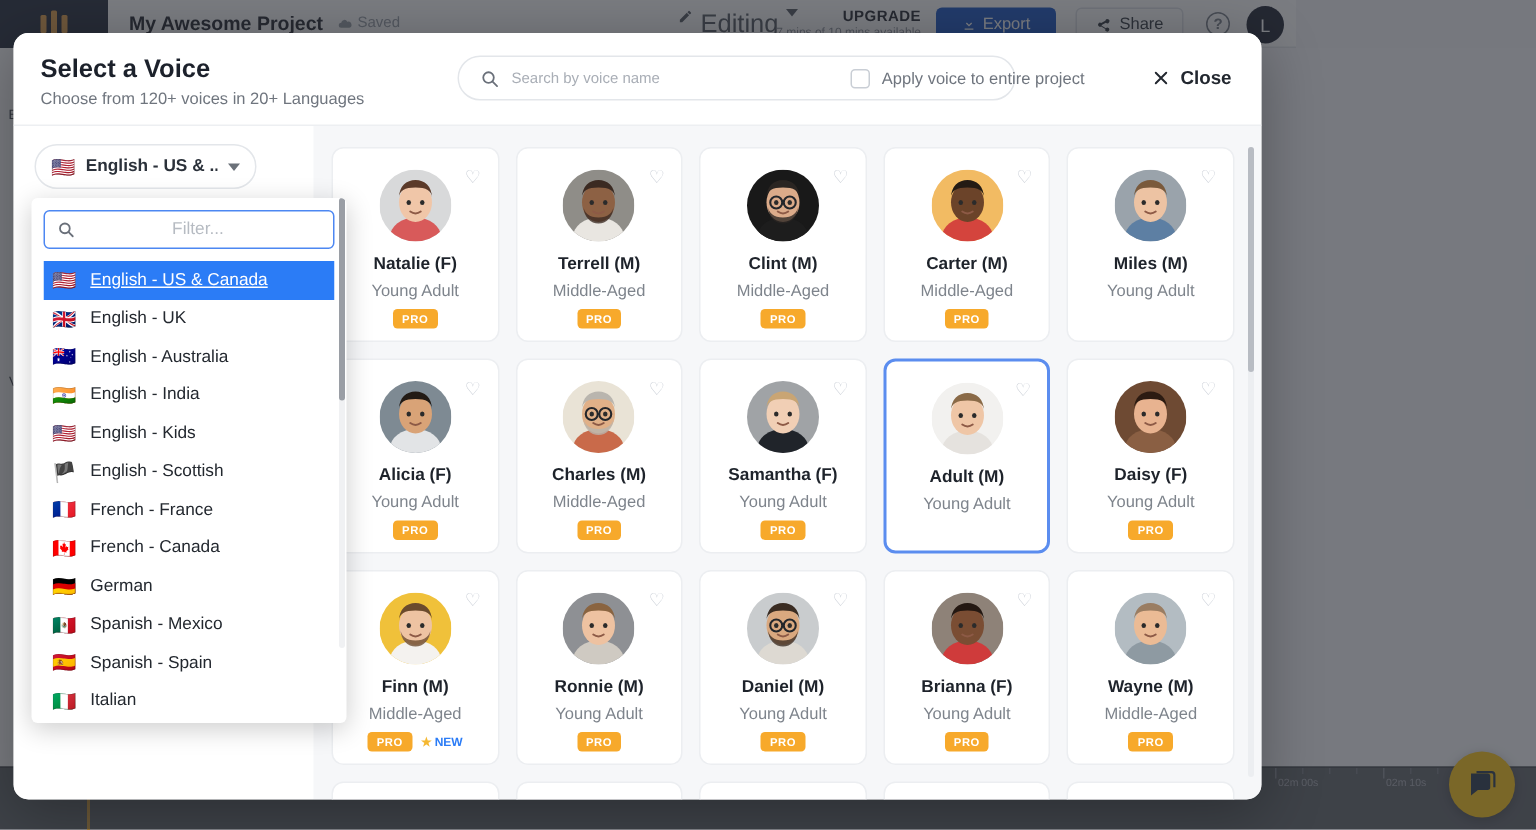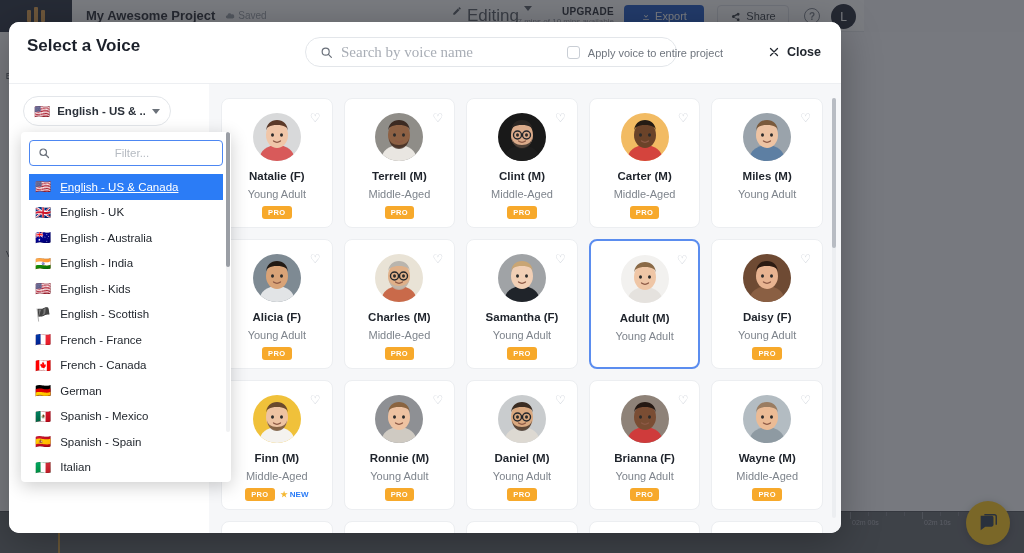--- a/index.html
+++ b/index.html
@@ -83,22 +83,22 @@
   }
   #modal-title { position: absolute; left: 18px; top: 14px; font-size: 17px; font-weight: bold; color: #1c212b; }
   #modal-sub { position: absolute; left: 18px; top: 38px; font-size: 11px; color: #6f757e; }
 
   #voice-search {
     position: absolute; left: 296px; top: 15px; width: 372px; height: 30px;
     border: 1px solid #e3e6ea; border-radius: 16px; display: flex; align-items: center; gap: 8px; padding: 0 14px;
     background: #fff;
   }
   #voice-search input {
-    border: none; outline: none; font-size: 15px; color: #30353d; width: 320px;
-    font-family: Liberation Serif, serif; background: transparent;
+    border: none; outline: none; font-size: 10px; color: #30353d; width: 320px;
+    font-family: Liberation Sans, sans-serif; background: transparent;
   }
   #voice-search input::placeholder { color: #a9aeb6; }
 
   #apply-all { position: absolute; right: 118px; top: 24px; display: flex; align-items: center; gap: 8px; }
   #apply-all-box { width: 13px; height: 13px; border: 1.4px solid #c9ced5; border-radius: 3px; background: #fff; }
   #apply-all-label { font-size: 11px; color: #6f757e; }
   #close-btn { position: absolute; right: 20px; top: 23px; display: flex; align-items: center; gap: 7px; font-size: 12.5px; font-weight: bold; color: #22272f; }
 
   #modal-body { position: relative; height: 449px; display: flex; }
   #lang-pane { width: 200px; height: 449px; background: #ffffff; padding: 12px 14px 0 14px; position: relative; }
@@ -297,20 +297,21 @@
       </svg>
   </div>
 
   <div id="overlay"></div>
 </div>
 
 <div id="modal">
 
   <div id="modal-header">
     <div id="modal-title">Select a Voice</div>
+    <div id="modal-sub">Choose from 120+ voices in 20+ Languages</div>
 
     <div id="voice-search">
       <svg width="13" height="13" viewBox="0 0 24 24">
           <circle cx="10.5" cy="10.5" r="6.5" fill="none" stroke="#6a707a" stroke-width="2.2"></circle>
           <path d="M15.5 15.5L21 21" stroke="#6a707a" stroke-width="2.2" stroke-linecap="round"></path>
         </svg>
       <input id="search-input" type="text" placeholder="Search by voice name" style="">
     </div>
 
     <div id="apply-all">

